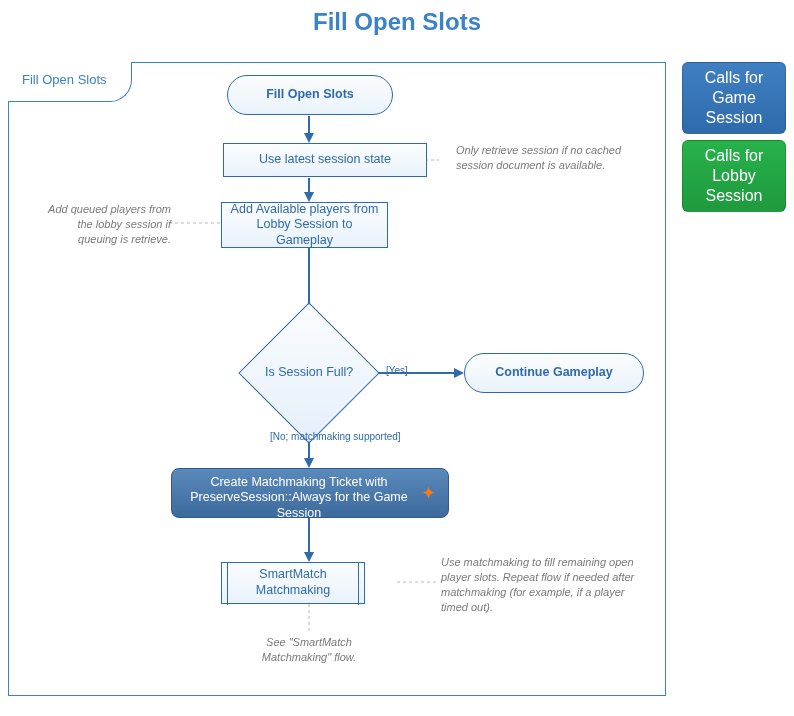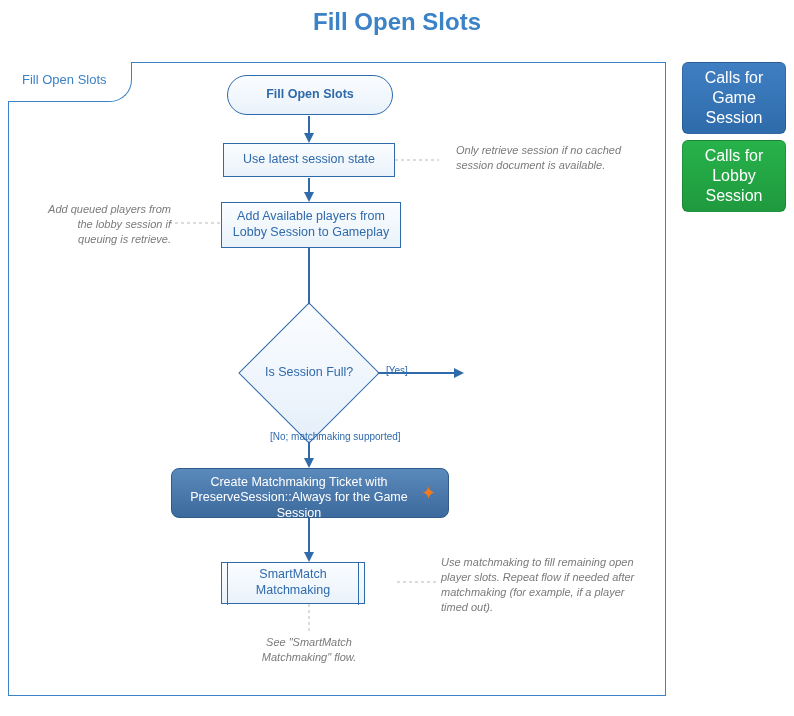--- a/index.html
+++ b/index.html
@@ -68,30 +68,31 @@
     <polygon class="arrow-head" points="300,499 295,489 305,489"></polygon>
 
     <line class="dashed" x1="386" y1="97" x2="430" y2="97"></line>
     <line class="dashed" x1="160" y1="160" x2="212" y2="160"></line>
     <line class="dashed" x1="388" y1="519" x2="430" y2="519"></line>
     <line class="dashed" x1="300" y1="541" x2="300" y2="570"></line>
   </svg>
 
   <div class="node terminator" style="left:218px; top:12px; width:166px; height:40px;">Fill Open Slots</div>
 
-  <div class="node process" style="left:214px; top:80px; width:172px; height:34px;">Use latest session state</div>
+  <div class="node process" style="left:214px; top:80px; width:204px; height:34px;">Use latest session state</div>
 
-  <div class="node process" style="left:212px; top:139px; width:180px; height:46px; padding:2px 8px;">Add Available players from Lobby Session to Gameplay</div>
+  <div class="node process" style="left:212px; top:139px; width:167px; height:46px; padding:2px 8px;">Add Available players from Lobby Session to Gameplay</div>
 
   <div class="node diamond-wrap" style="left:250px; top:260px;">
     <div class="diamond">
         <span>Is Session Full?</span>
       </div>
   </div>
 
+  <div class="node terminator" style="left:455px; top:290px; width:180px; height:40px;">Continue Gameplay</div>
 
   <div class="node process-dark" style="left:162px; top:405px; width:278px; height:50px;">
     <span>Create Matchmaking Ticket with PreserveSession::Always for the Game Session</span>
     <span class="star">✦</span>
   </div>
 
   <div class="node predef" style="left:212px; top:499px; width:144px; height:42px;">SmartMatch Matchmaking</div>
 
   <div class="label-text" style="left:377px; top:302px;">[Yes]</div>
   <div class="label-text" style="left:225px; top:368px;margin-left:36px;">[No; matchmaking supported]</div>

